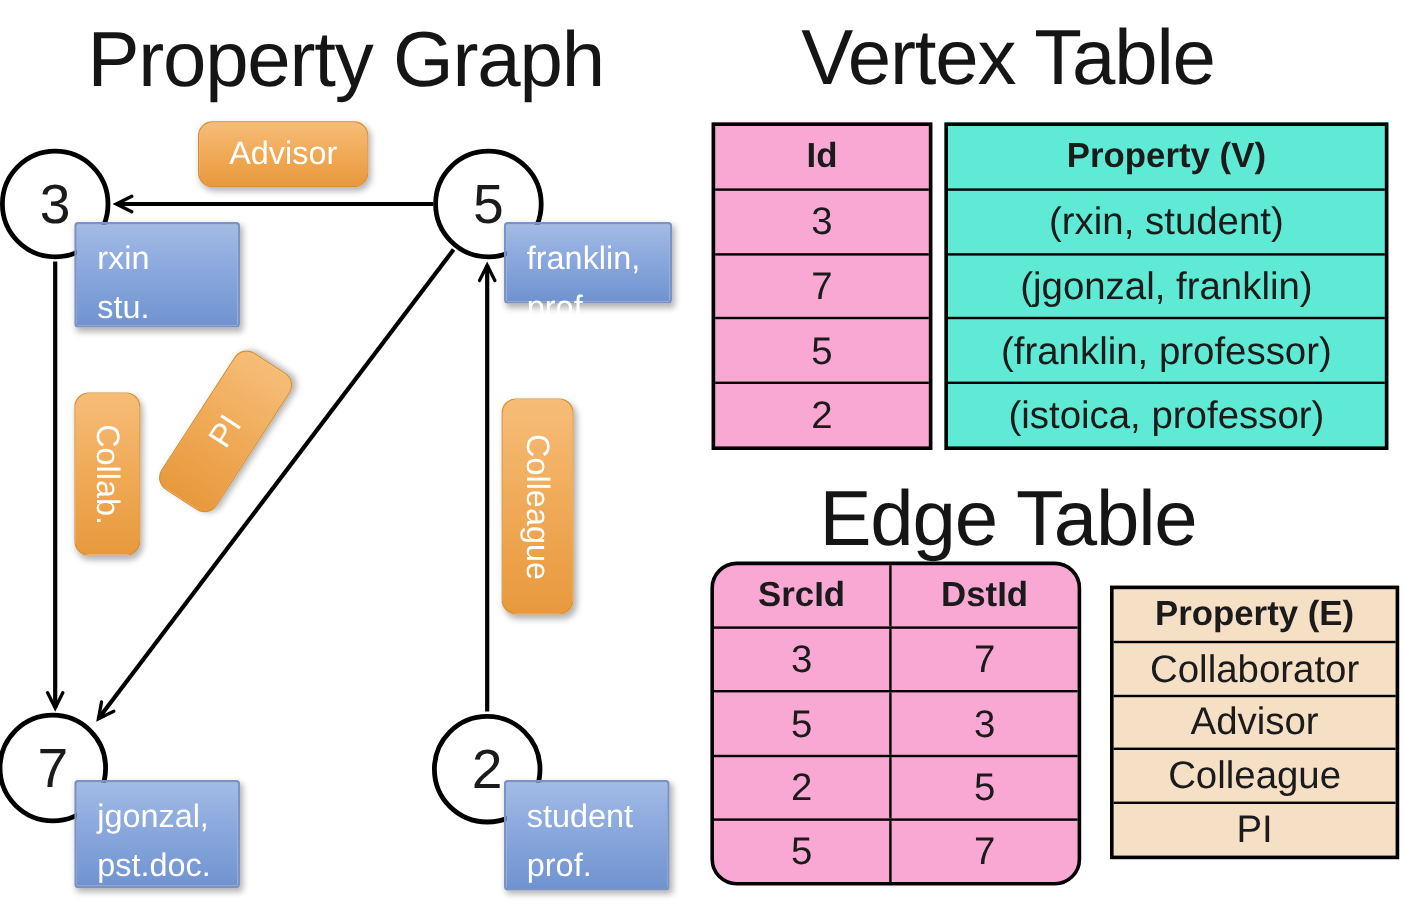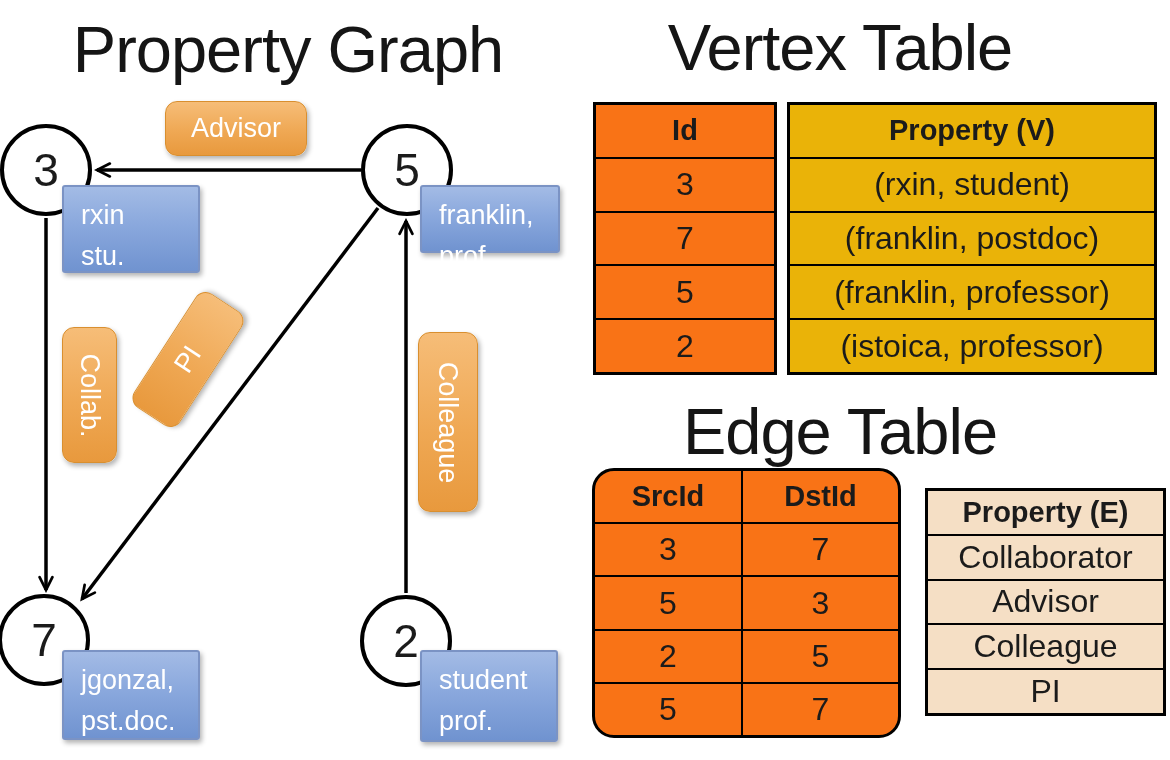--- a/index.html
+++ b/index.html
@@ -44,29 +44,29 @@
   .e-advisor{left:165px;top:101px;width:142px;height:55px;}
   .e-collab{left:62px;top:327px;width:55px;height:136px;}
   .e-colleague{left:418px;top:332px;width:60px;height:180px;}
   .e-pi{
     left:120px;top:332px;width:136px;height:55px;transform:rotate(-57deg);
     background:linear-gradient(270deg,#f6bd78 0%,#efa854 55%,#e8993d 100%);
   }
 
   
   .subtable{
-    position:absolute;border:3px solid #000;box-sizing:border-box;background:#f97316;
+    position:absolute;border:3px solid #000;box-sizing:border-box;background:#f9a8d4;
     display:flex;flex-direction:column;
   }
   .subtable .cell-row{flex:1;display:flex;align-items:center;justify-content:center;
     border-top:2px solid #000;font-size:32px;}
   .subtable .cell-row:first-child{border-top:none;}
   .subtable .hdr{font-weight:bold;font-size:29px;}
   .vt-id{left:593px;top:102px;width:184px;height:273px;}
-  .vt-prop{left:787px;top:102px;width:370px;height:273px;background:#eab308;}
+  .vt-prop{left:787px;top:102px;width:370px;height:273px;background:#5eead4;}
   .et-ids{left:592px;top:468px;width:309px;height:270px;border-radius:22px;}
   .et-ids .cell-row{padding:0;}
   .et-ids .split{display:flex;width:100%;height:100%;}
   .et-ids .c-src{width:148px;display:flex;align-items:center;justify-content:center;
     border-right:2px solid #000;box-sizing:border-box;}
   .et-ids .c-dst{flex:1;display:flex;align-items:center;justify-content:center;}
   .et-prop{left:925px;top:488px;width:241px;height:228px;background:#f5dfc5;}
 </style>
 </head>
 <body>
@@ -136,21 +136,21 @@
     <div class="cell-row hdr">Id</div>
     <div class="cell-row">3</div>
     <div class="cell-row">7</div>
     <div class="cell-row">5</div>
     <div class="cell-row">2</div>
   </div>
 
   <div class="subtable vt-prop">
     <div class="cell-row hdr">Property (V)</div>
     <div class="cell-row">(rxin, student)</div>
-    <div class="cell-row">(franklin, postdoc)</div>
+    <div class="cell-row">(jgonzal, franklin)</div>
     <div class="cell-row">(franklin, professor)</div>
     <div class="cell-row">(istoica, professor)</div>
   </div>
 
   <div class="subtable et-ids">
     <div class="cell-row hdr">
       <div class="split">
         <div class="c-src">SrcId</div>
         <div class="c-dst">DstId</div>
       </div>

